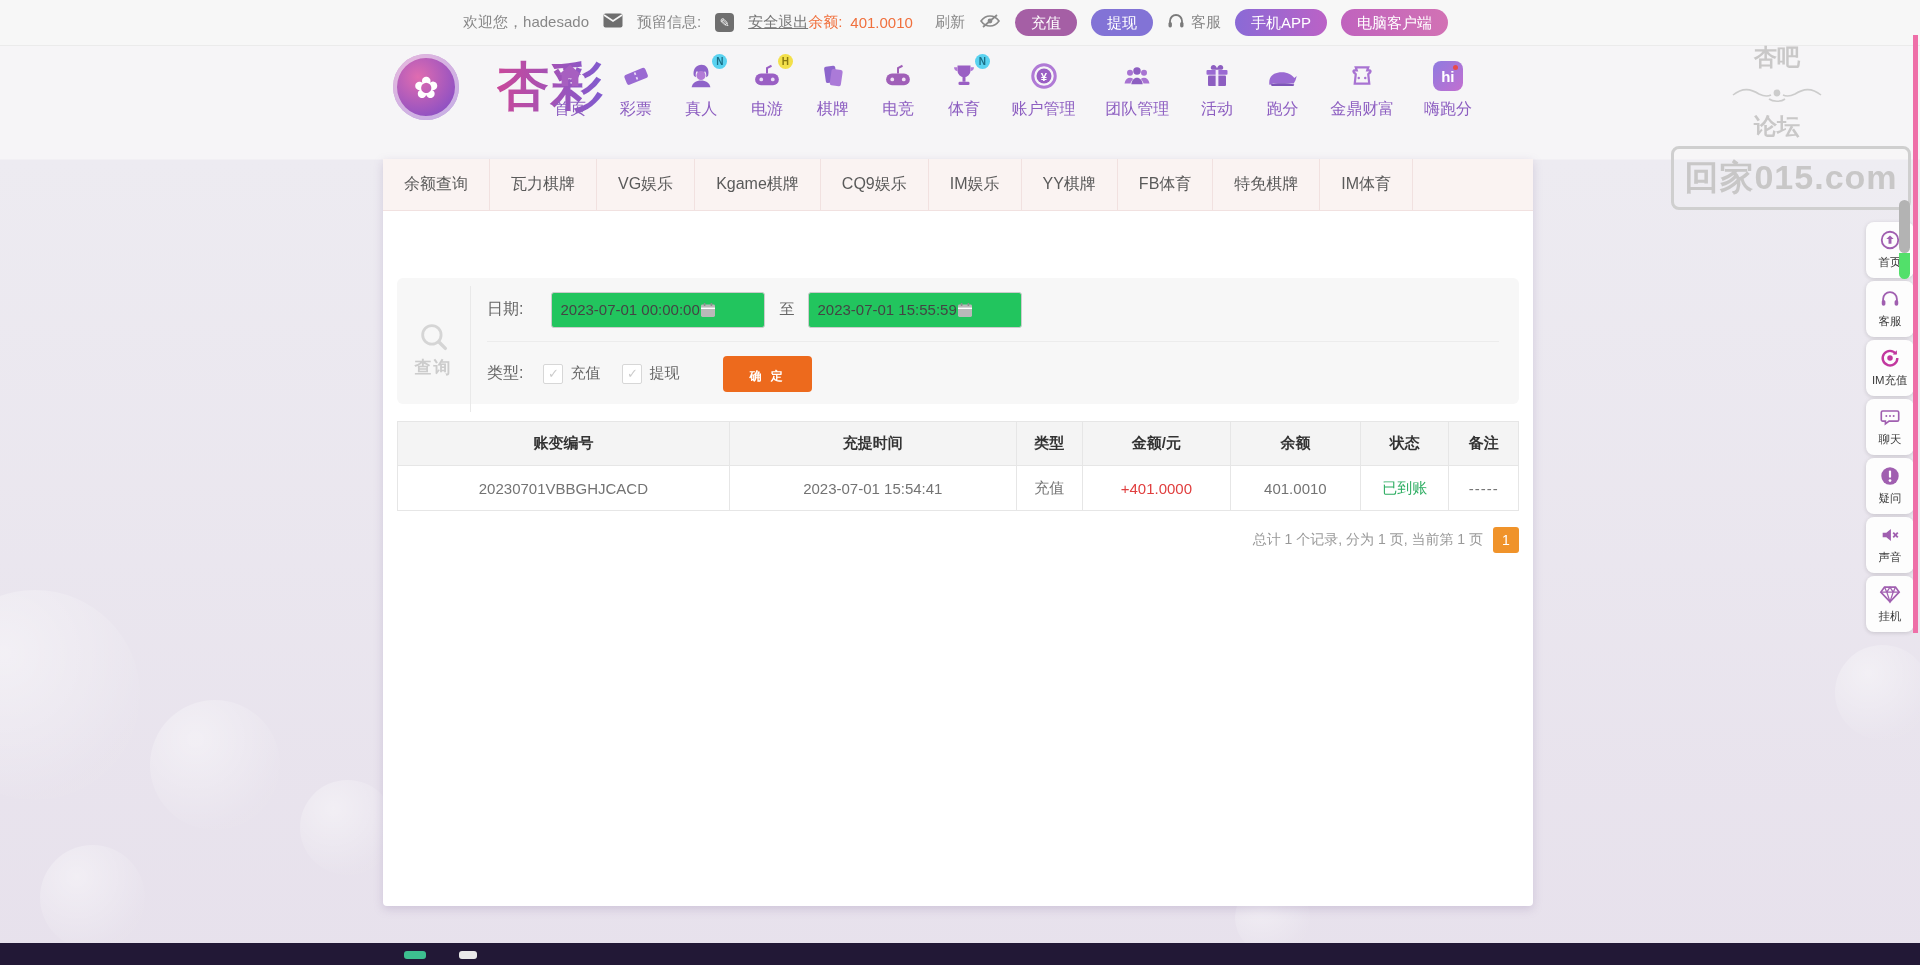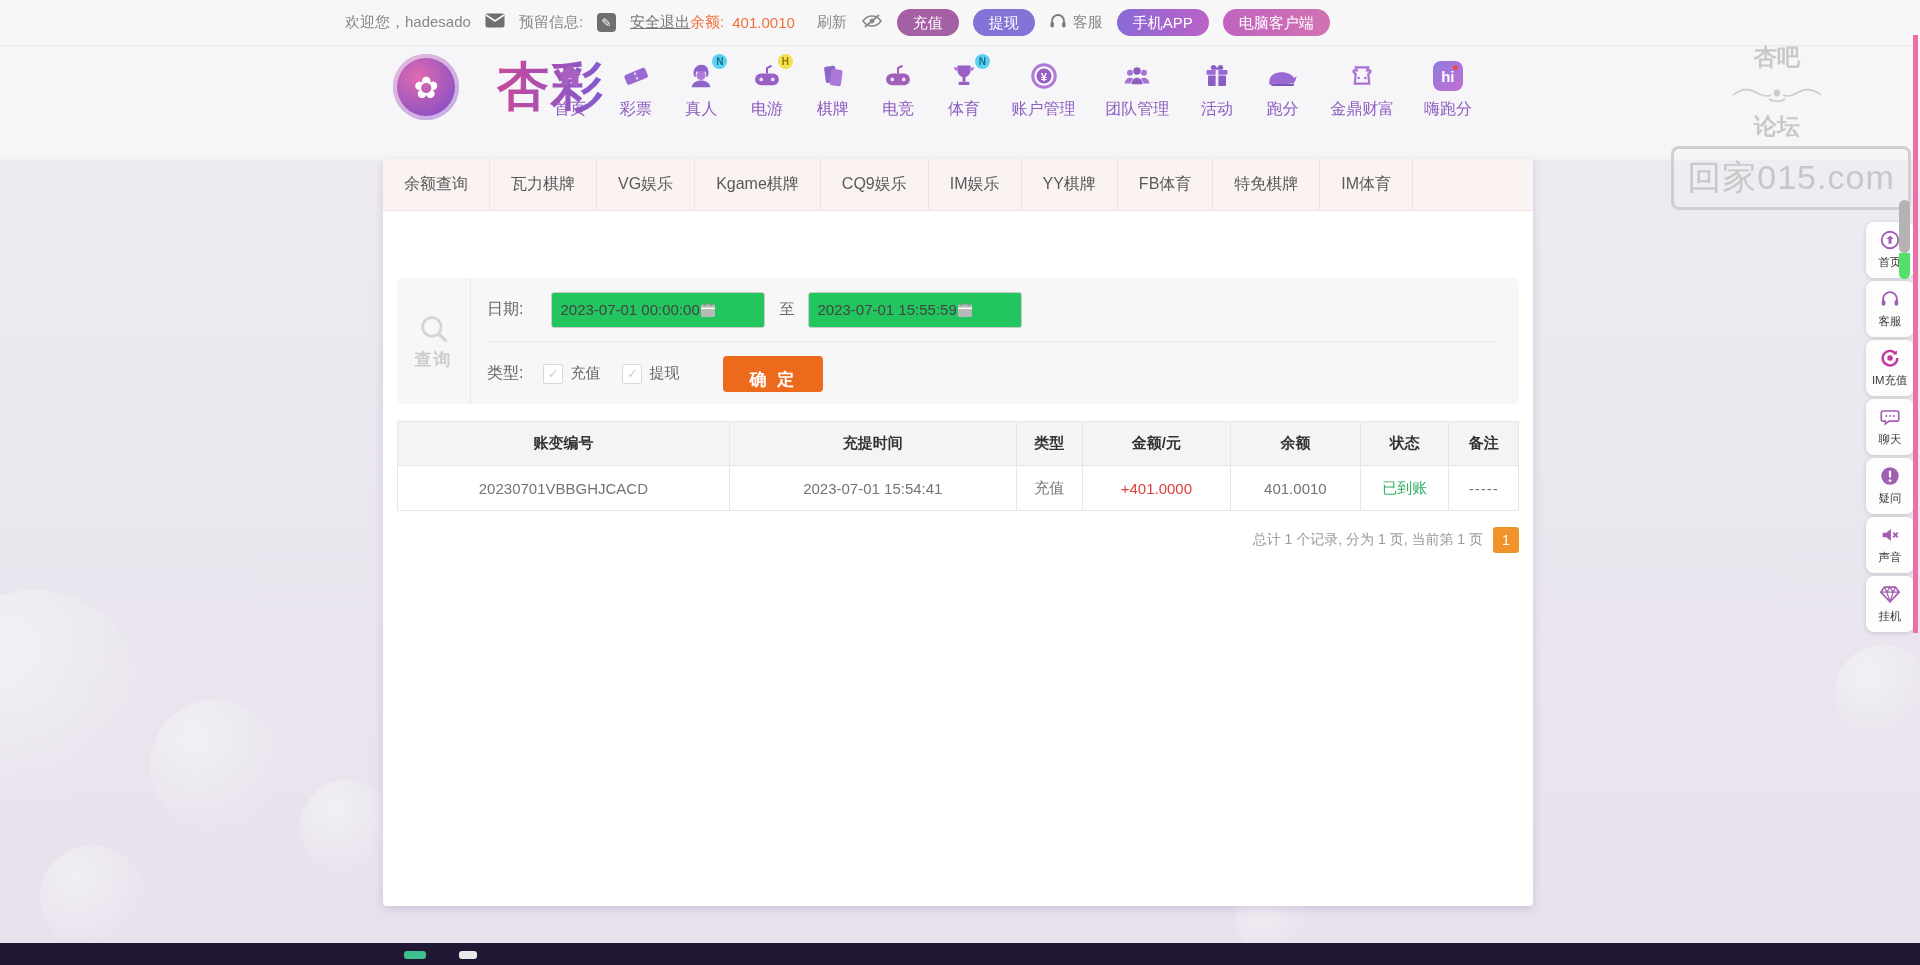--- a/index.html
+++ b/index.html
@@ -6,21 +6,21 @@
   body{
     width:1920px;height:965px;position:relative;overflow:hidden;
     font-family:"Liberation Sans","DejaVu Sans",sans-serif;
     background:linear-gradient(180deg,#f6f5f7 0,#f6f5f7 159px,#edebf1 160px,#e7e1ec 100%);
   }
   
   .ball{position:absolute;border-radius:50%;opacity:.5;pointer-events:none;
     background:radial-gradient(circle at 35% 30%, rgba(255,255,255,.85), rgba(255,255,255,.05) 72%);}
   
   .topbar{position:absolute;left:0;top:0;width:1920px;height:45px;background:#f7f7f7;border-bottom:1px solid #ebebeb;}
-  .topbar-inner{position:absolute;left:345px;right:354px;top:0;height:45px;display:flex;align-items:center;justify-content:flex-start;}
+  .topbar-inner{position:absolute;left:345px;right:354px;top:0;height:45px;display:flex;align-items:center;justify-content:center;}
   .tb-left,.tb-right{display:flex;align-items:center;gap:14px;}
   .tb-text{font-size:15px;color:#888;}
   .tb-link{font-size:15px;color:#777;text-decoration:underline;cursor:pointer;}
   .edit-chip{width:19px;height:19px;background:#6f6f6f;border-radius:4px;color:#fff;font-size:12px;display:flex;align-items:center;justify-content:center;cursor:pointer;}
   .balance{font-size:15px;color:#f0703d;}
   .pillbtn{height:27px;line-height:27px;padding:0 16px;border-radius:14px;color:#fff;font-size:15px;cursor:pointer;}
   .btn-deposit{background:#a55fa5;}
   .btn-withdraw{background:#8273d6;}
   .btn-app{background:linear-gradient(90deg,#8a6ad6,#bb62c6);}
   .btn-pc{background:linear-gradient(90deg,#c063be,#d272b4);}
@@ -42,54 +42,54 @@
     font-size:10px;font-weight:bold;display:flex;align-items:center;justify-content:center;}
   .badge-n{background:#59d2f0;color:#1b6f86;}
   .badge-h{background:#f3e04a;color:#8a7a10;}
   .hi-chip{width:30px;height:30px;border-radius:8px;background:linear-gradient(135deg,#8f7be0,#c26fd0);
     color:#fff;font-size:15px;font-weight:bold;display:flex;align-items:center;justify-content:center;position:relative;}
   .hi-dot{position:absolute;top:4px;right:5px;width:5px;height:5px;border-radius:50%;background:#e84a4a;}
   
   .watermark{position:absolute;right:9px;top:42px;width:268px;color:#c6c5c5;text-align:center;pointer-events:none;}
   .wm-line1{display:flex;align-items:center;justify-content:center;gap:6px;font-size:23px;font-weight:bold;color:#c9c8c8;flex-direction:column;}
   .wm-box{margin-top:4px;border:3px solid #cfcfcf;border-radius:8px;padding:6px 4px;
-    font-size:34px;font-weight:normal;color:#c8c7c7;letter-spacing:1px;background:rgba(255,255,255,.1);margin-left:28px;}
+    font-size:34px;font-weight:bold;color:#c8c7c7;letter-spacing:1px;background:rgba(255,255,255,.1);margin-left:28px;}
   
   .panel{position:absolute;left:383px;top:159px;width:1150px;height:747px;background:#fff;
     box-shadow:0 3px 10px rgba(140,120,165,.28);border-radius:0 0 4px 4px;}
   .tabrow{display:flex;}
   .tab{box-sizing:border-box;height:52px;display:flex;align-items:center;padding:0 21px;
     font-size:16px;color:#5a5a5a;background:#faf3f2;border-right:1px solid #f1e1e0;
     border-bottom:1px solid #f1e1e0;border-top:1px solid #f1e1e0;cursor:pointer;white-space:nowrap;}
   .tabrow2 .tab{border-top:none;}
   .tab.active{background:#fff;border-top:4px solid #5a4790;border-bottom:1px solid #fff;color:#444;}
   .tab-filler{flex:1;background:#faf3f2;border-bottom:1px solid #f1e1e0;border-top:1px solid #f1e1e0;}
   .tabrow2 .tab-filler{border-top:none;}
   
   .filterbox{position:absolute;left:14px;top:119px;width:1122px;height:126px;background:#f7f7f7;border-radius:6px;}
-  .querycol{position:absolute;left:0;top:0;width:73px;height:126px;border-right:1px solid #e9e9e9;
+  .querycol{position:absolute;left:0;top:8px;width:73px;height:126px;border-right:1px solid #e9e9e9;
     display:flex;flex-direction:column;align-items:center;justify-content:center;gap:2px;}
   .querycol .qtext{font-size:17px;color:#cccccc;font-weight:bold;letter-spacing:2px;}
   .frow{position:absolute;left:90px;right:20px;height:63px;display:flex;align-items:center;gap:14px;}
   .frow1{top:0;}
   .frow2{top:63px;border-top:1px solid #ececec;}
   .flabel{font-size:16px;color:#666;}
   .preset{height:32px;line-height:32px;padding:0 20px;background:#fff;border:1px solid #e2e2e2;
     border-radius:17px;font-size:15px;color:#888;cursor:pointer;box-shadow:0 1px 2px rgba(0,0,0,.05);}
   .preset.active{color:#e8641b;font-weight:bold;}
   .dateinput{height:34px;width:196px;background:#22c55e;border:1px solid #ccc;border-radius:3px;
     display:flex;align-items:center;justify-content:flex-start;padding:0 8px;cursor:text;}
   .dateinput span{font-size:15px;color:#444;}
   .zhi{font-size:15px;color:#666;}
   .chk{display:flex;align-items:center;gap:7px;cursor:pointer;}
   .chkbox{width:18px;height:18px;border:1px solid #d7d7d7;border-radius:2px;background:#fff;
     display:flex;align-items:center;justify-content:center;font-size:13px;color:#ccc;}
   .chklabel{font-size:15px;color:#666;}
   .submitbtn{height:36px;padding:12px 26px;background:#ed6a1d;border:none;border-radius:4px;
-    color:#fff;font-size:17px;font-weight:bold;cursor:pointer;margin-left:30px;letter-spacing:3px;}
+    color:#fff;font-size:12px;font-weight:bold;cursor:pointer;margin-left:30px;letter-spacing:3px;}
   
   .recordtable{position:absolute;left:14px;top:262px;width:1122px;border-collapse:collapse;}
   .recordtable th,.recordtable td{border:1px solid #e6e6e6;text-align:center;}
   .recordtable th{height:41px;background:#f4f4f4;font-size:15px;color:#333;font-weight:bold;}
   .recordtable td{height:42px;font-size:15px;color:#737373;background:#fff;}
   td.c-amount{color:#e03e3e;}
   td.c-status{color:#2fae63;}
   td.c-remark{color:#777;letter-spacing:1px;}
   .recordtable th:nth-child(1){width:29.6%;} .recordtable th:nth-child(2){width:25.6%;}
   .recordtable th:nth-child(3){width:5.9%;}  .recordtable th:nth-child(4){width:13.2%;}

